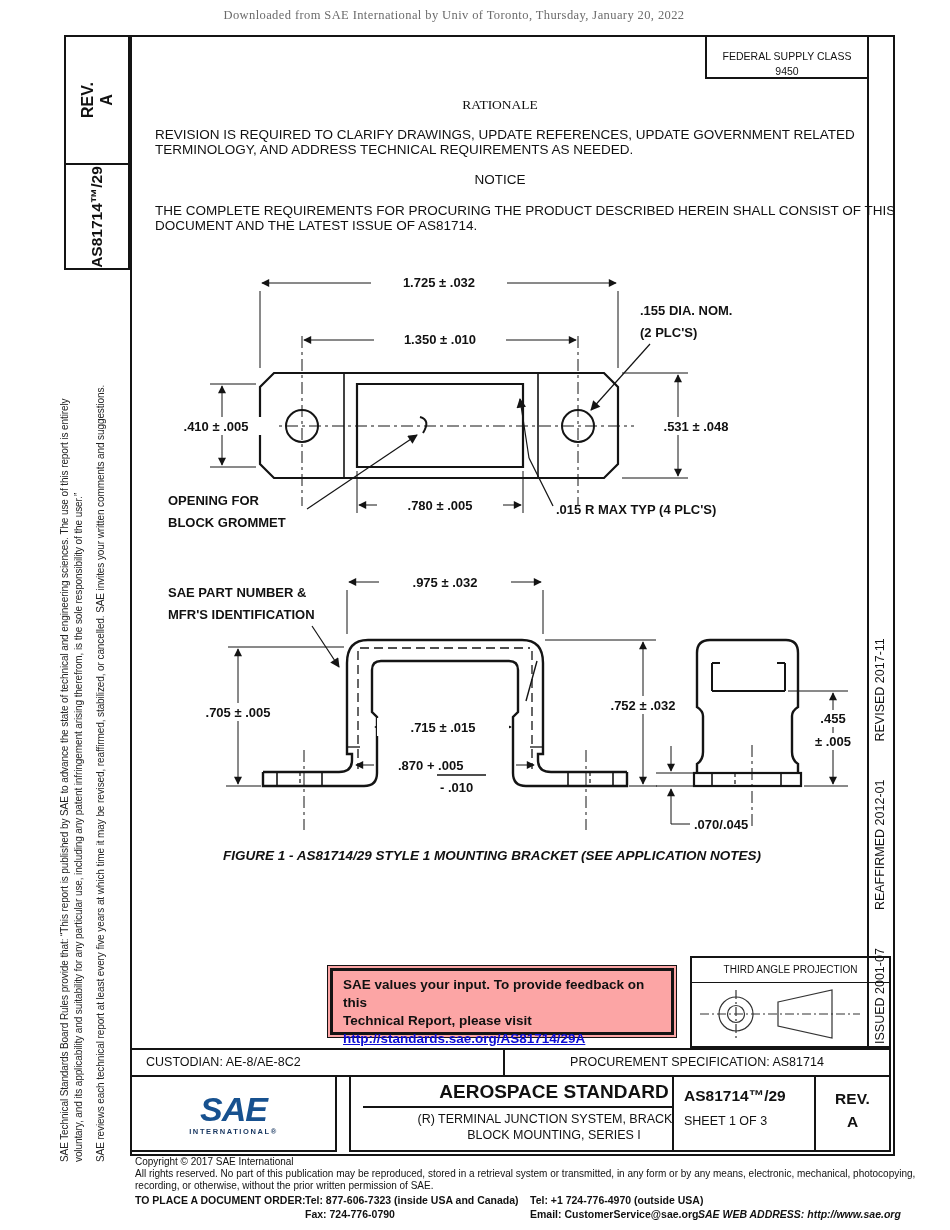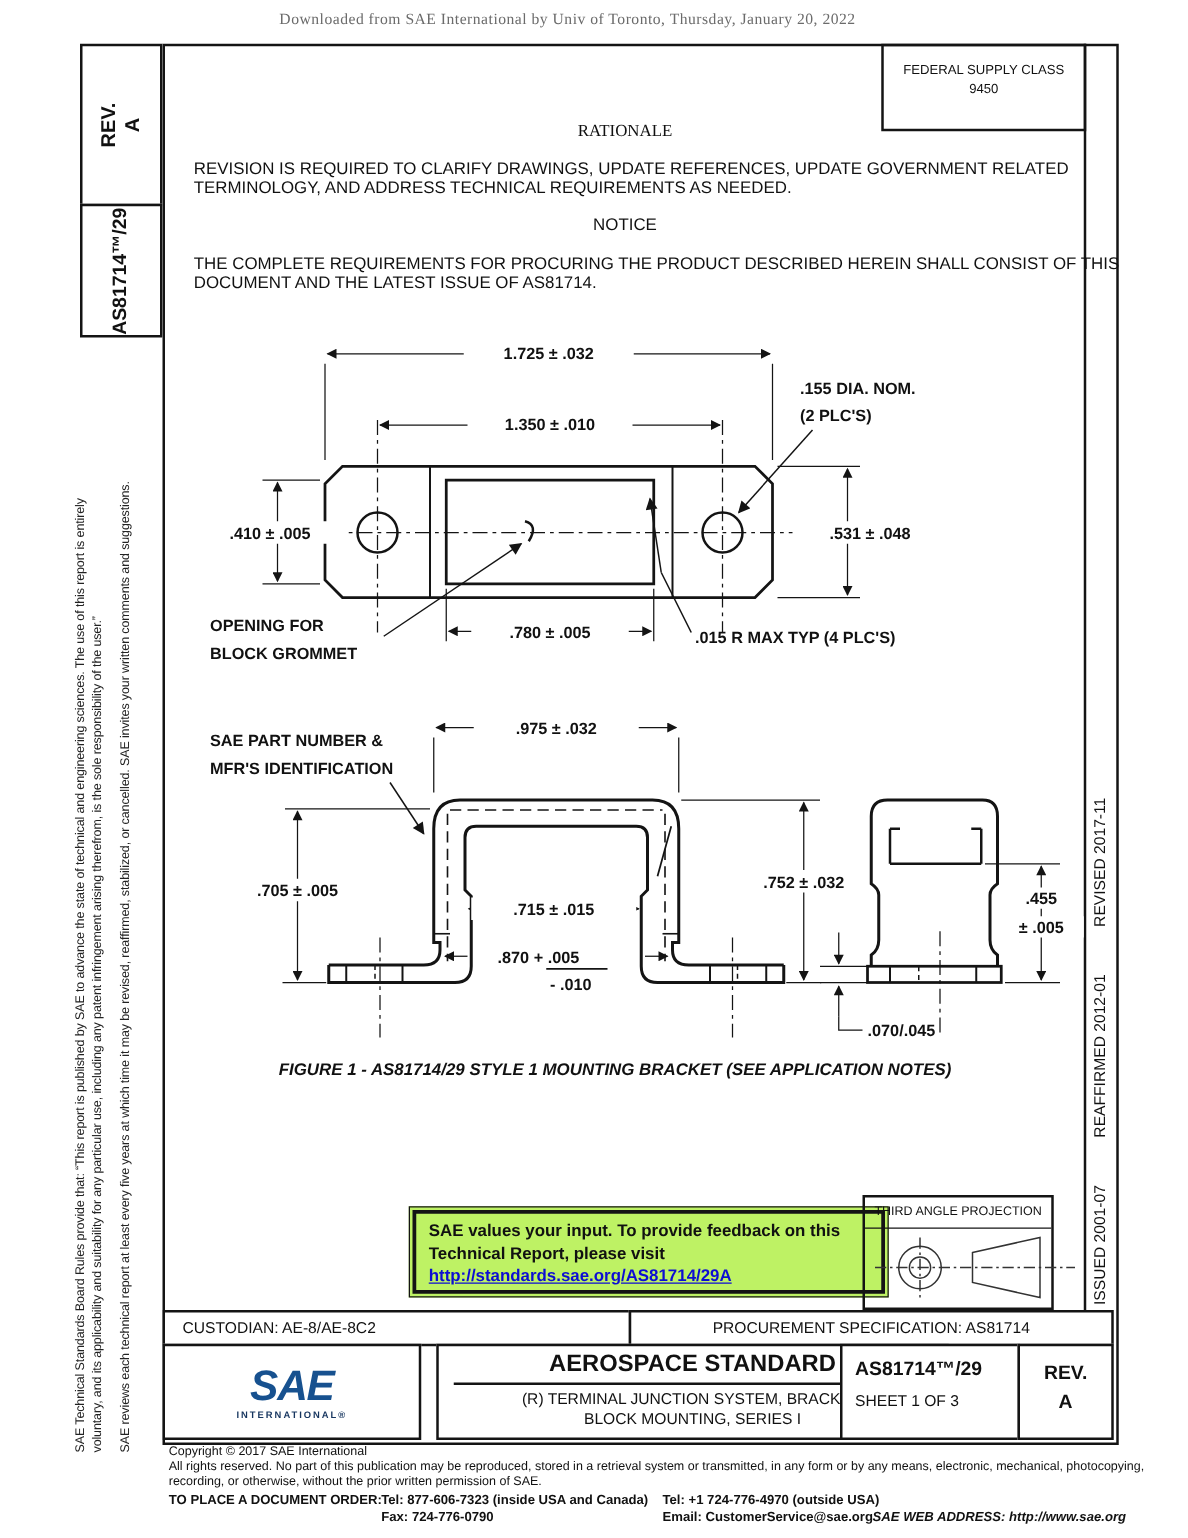--- a/index.html
+++ b/index.html
@@ -9,29 +9,29 @@
   .box{position:absolute;border:2px solid #141414;box-sizing:border-box;background:#fff;}
   .watermark{left:104px;top:8px;width:700px;text-align:center;
              font-family:"Liberation Serif",serif;font-size:12.5px;color:#6b6b6b;letter-spacing:.4px;}
   .frame{left:130px;top:35px;width:761px;height:1117px;border:2.5px solid #141414;}
   .innerline{left:867px;top:35px;width:0;height:1013px;border-left:2px solid #141414;}
   .vwrap{position:absolute;transform-origin:0 0;transform:rotate(-90deg);white-space:nowrap;}
   .sideNote{font-size:10px;line-height:13.5px;color:#222;letter-spacing:-.1px;}
   .issueText{font-size:12.5px;display:flex;gap:38px;}
   .tabBox{display:flex;align-items:center;justify-content:center;}
   .tabBox .rot{transform:rotate(-90deg);text-align:center;font-weight:bold;white-space:nowrap;}
-  .fsc{left:705px;top:35px;width:164px;height:70px;border:2px solid #141414;
+  .fsc{left:705px;top:35px;width:164px;height:44px;border:2px solid #141414;
        text-align:center;font-size:10.5px;line-height:15px;padding-top:12px;box-sizing:border-box;}
   .secHead{left:130px;width:740px;text-align:center;font-size:13.5px;}
   .bodyLine{left:155px;font-size:13.5px;white-space:nowrap;}
-  .fb-outer{left:327px;top:965px;width:384px;height:73px;border:1.5px solid #141414;box-sizing:border-box;background:#bef264;}
+  .fb-outer{left:327px;top:965px;width:350px;height:73px;border:1.5px solid #141414;box-sizing:border-box;background:#fca5a5;}
   .fb-inner{margin:2px;border:3px solid #141414;height:calc(100% - 4px);box-sizing:border-box;
             padding:5px 10px;font-weight:bold;font-size:13.5px;line-height:18px;}
   .fb-inner a{font-weight:bold;text-decoration:underline;}
-  .proj{left:690px;top:956px;width:153px;height:92px;border:2px solid #141414;box-sizing:border-box;}
+  .proj{left:690px;top:956px;width:201px;height:92px;border:2px solid #141414;box-sizing:border-box;}
   .proj .hd{height:25px;border-bottom:1.5px solid #141414;text-align:center;
             font-size:10px;line-height:24px;box-sizing:border-box;}
   .custL{left:130px;top:1048px;width:375px;height:29px;font-size:12.5px;line-height:25px;padding-left:14px;}
   .custR{left:503px;top:1048px;width:388px;height:29px;font-size:12.5px;line-height:25px;text-align:center;}
   .tb{top:1075px;height:77px;border:2.5px solid #141414;}
   .logoMain{font-size:34px;font-weight:900;letter-spacing:-1px;color:#17518f;line-height:34px;font-style:italic;}
   .logoSub{font-size:7.5px;font-weight:bold;color:#16355f;letter-spacing:1.6px;margin-top:1px;}
   .tbTitle{font-size:19px;font-weight:bold;text-align:center;margin-top:4px;}
   .tbRule{border-top:2px solid #141414;width:94%;margin:3px auto;}
   .tbSub{font-size:12.5px;text-align:center;line-height:16px;}

